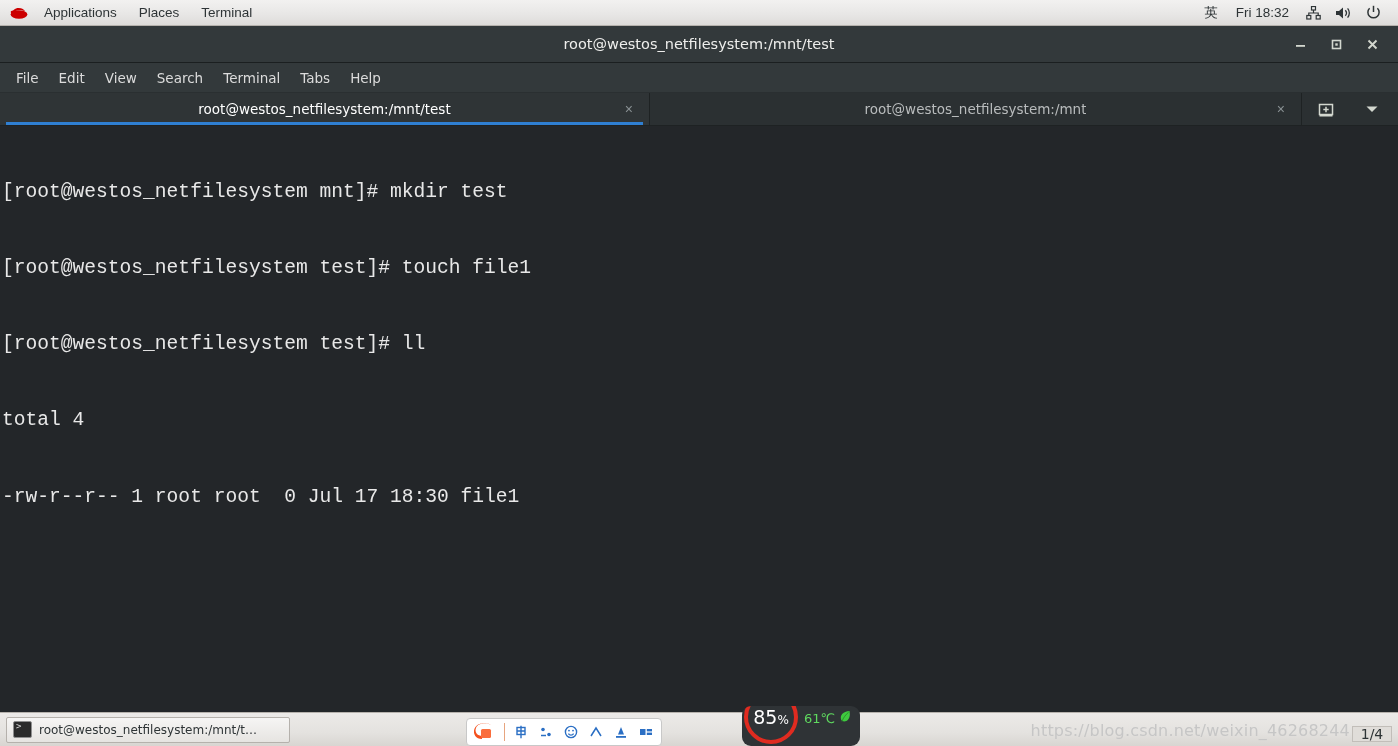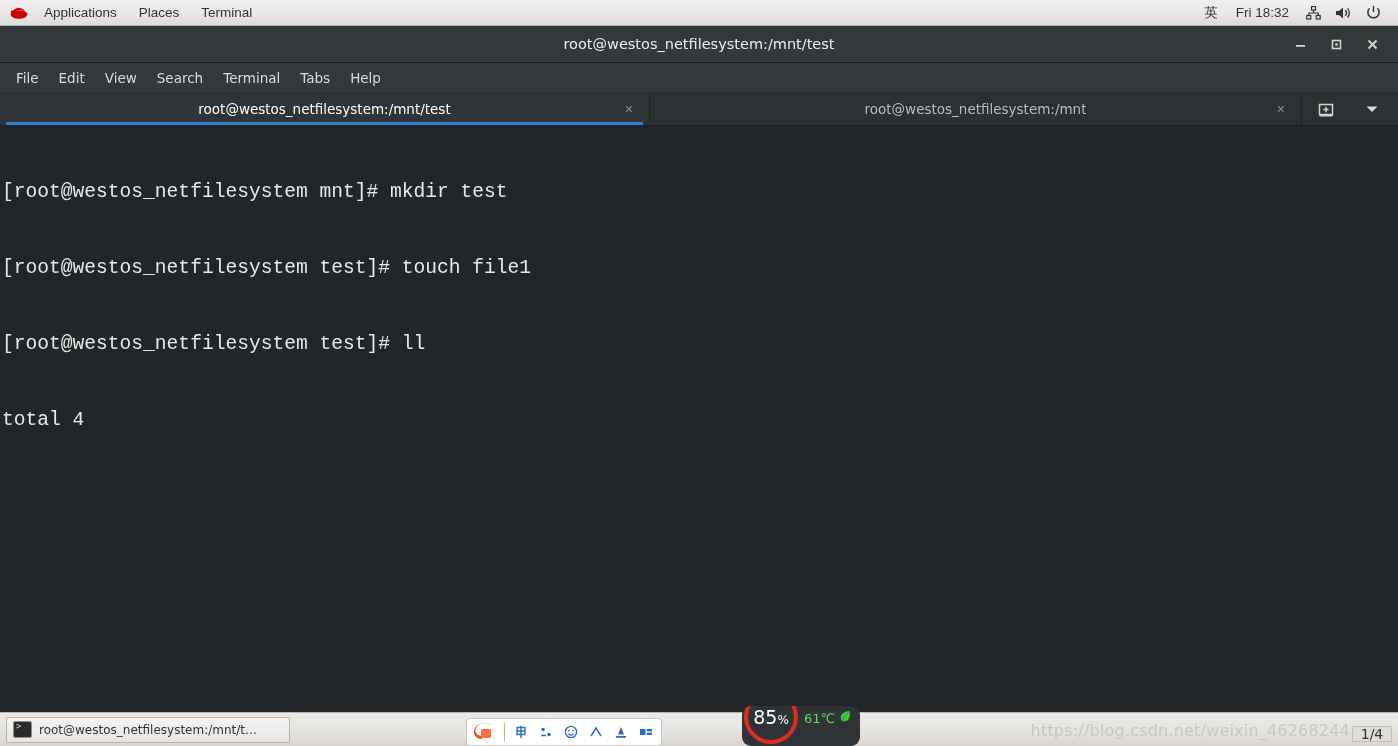--- a/index.html
+++ b/index.html
@@ -374,20 +374,21 @@
           <path d="M1.5 2.5 L7 8 L12.5 2.5 Z" fill="#d3d7cf"></path>
         </svg>
       </div>
     </div>
 
     <div id="terminal-body">
       <div class="term-line">[root@westos_netfilesystem mnt]# mkdir test</div>
       <div class="term-line">[root@westos_netfilesystem test]# touch file1</div>
       <div class="term-line">[root@westos_netfilesystem test]# ll</div>
       <div class="term-line">total 4</div>
+      <div class="term-line">-rw-r--r-- 1 root root  0 Jul 17 18:30 file1</div>
       
       
       
       
       
       
       
       
       
     </div>

